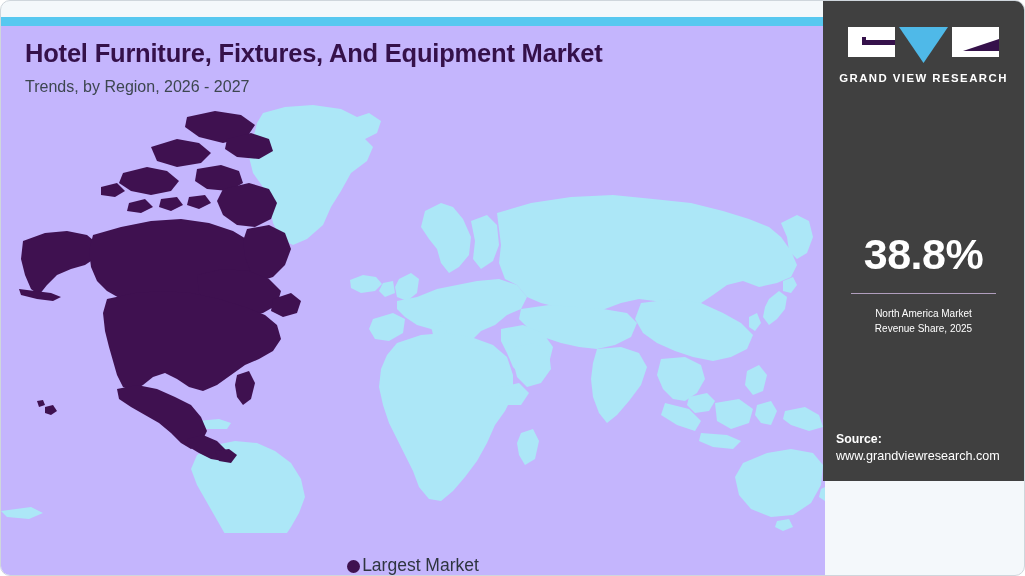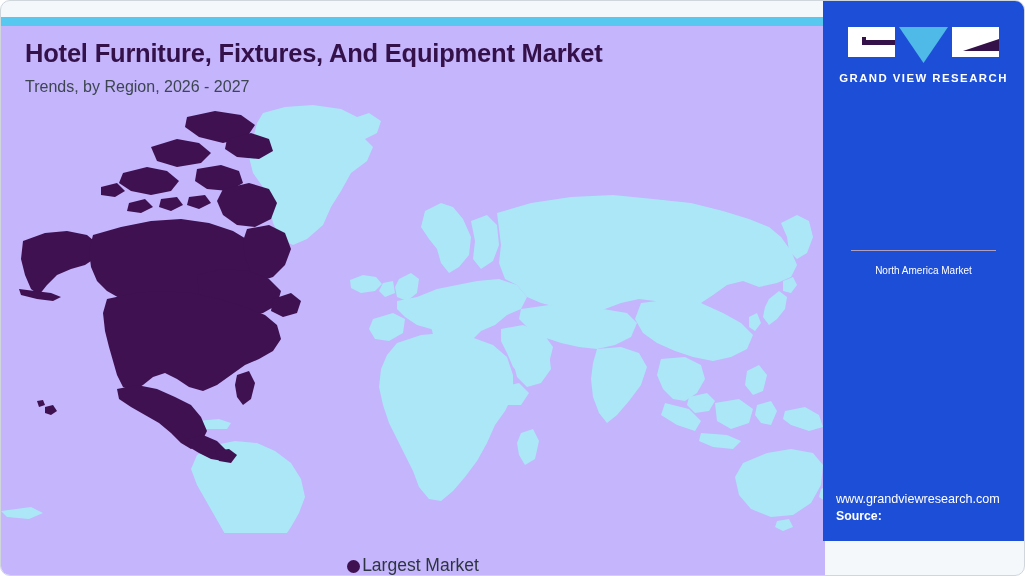--- a/index.html
+++ b/index.html
@@ -26,22 +26,22 @@
 
   
   #legend{position:absolute;left:0;top:532px;width:824px;height:34px;
           display:flex;align-items:center;justify-content:center;}
   #legend .row{display:flex;align-items:center;gap:2px;}
   #legend .dot{width:13px;height:13px;border-radius:50%;background:#3f1150;
                display:block;}
   #legend .lbl{font-size:17.5px;color:#2f3540;line-height:1;}
 
   
-  #right{position:absolute;right:0;top:0;width:201px;height:540px;
-         background:#1d4ed8;}
+  #right{position:absolute;right:0;top:0;width:201px;height:480px;
+         background:#404040;}
 
   
   #logo{position:absolute;left:0;top:26px;width:201px;}
   #logomarks{display:flex;align-items:flex-start;justify-content:center;gap:4px;}
   .markG{position:relative;width:47px;height:30px;background:#ffffff;}
   .markG .slot{position:absolute;right:0;top:13px;width:33px;height:5px;
                background:#35114a;}
   .markG .tick{position:absolute;left:14px;top:10px;width:4px;height:8px;
                background:#35114a;}
   .markV{width:49px;height:36px;}
@@ -208,25 +208,27 @@
             <svg viewBox="0 0 36 12" width="36" height="12">
               <polygon points="36,0 36,12 0,12" fill="#35114a"></polygon>
             </svg>
           </span>
         </span>
       </div>
       <div id="logotext">GRAND VIEW RESEARCH</div>
     </div>
 
     <div id="stat">
+      <div id="pct">38.8%</div>
       <div id="rule"></div>
       <div id="statlabel">
         <div>North America Market</div>
+        <div>Revenue Share, 2025</div>
       </div>
     </div>
 
     <div id="source">
+      <div id="srcLabel">Source:</div>
       <div id="srcUrl">www.grandviewresearch.com</div>
-      <div id="srcLabel">Source:</div>
     </div>
 
   </div>
 </div>
 
 </body></html>

